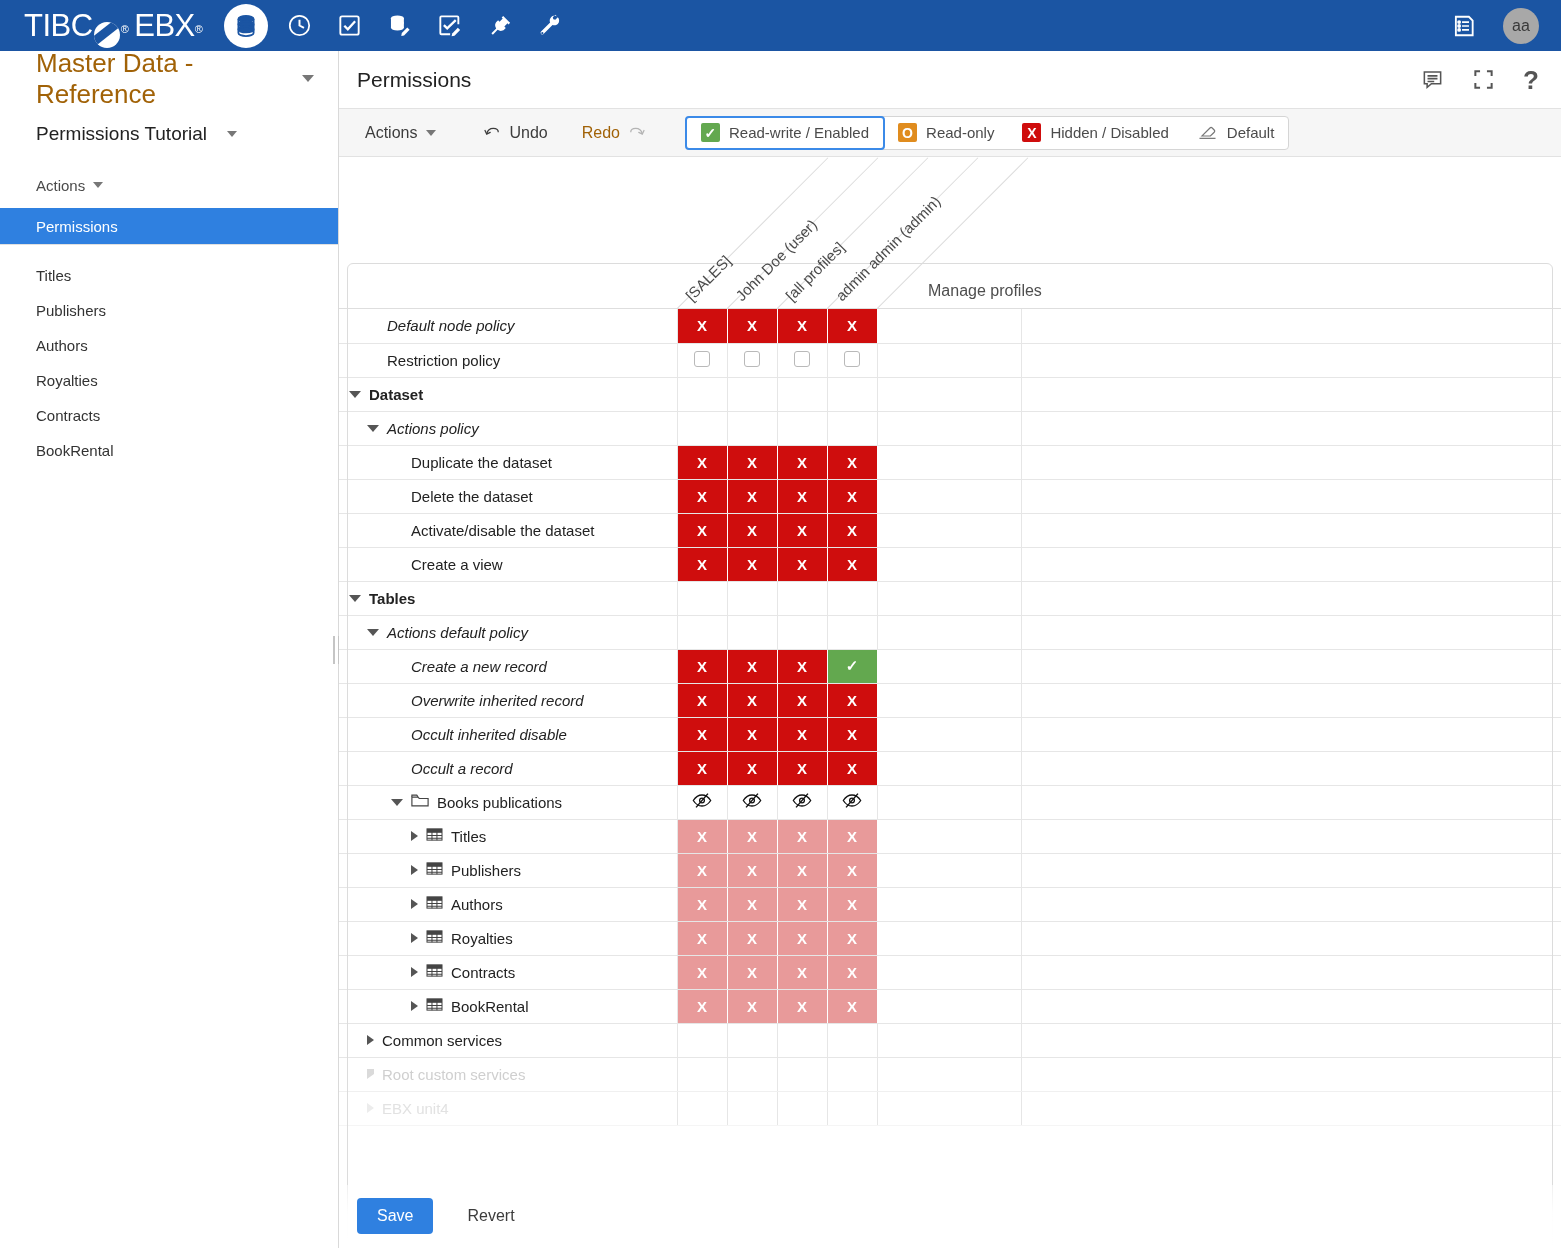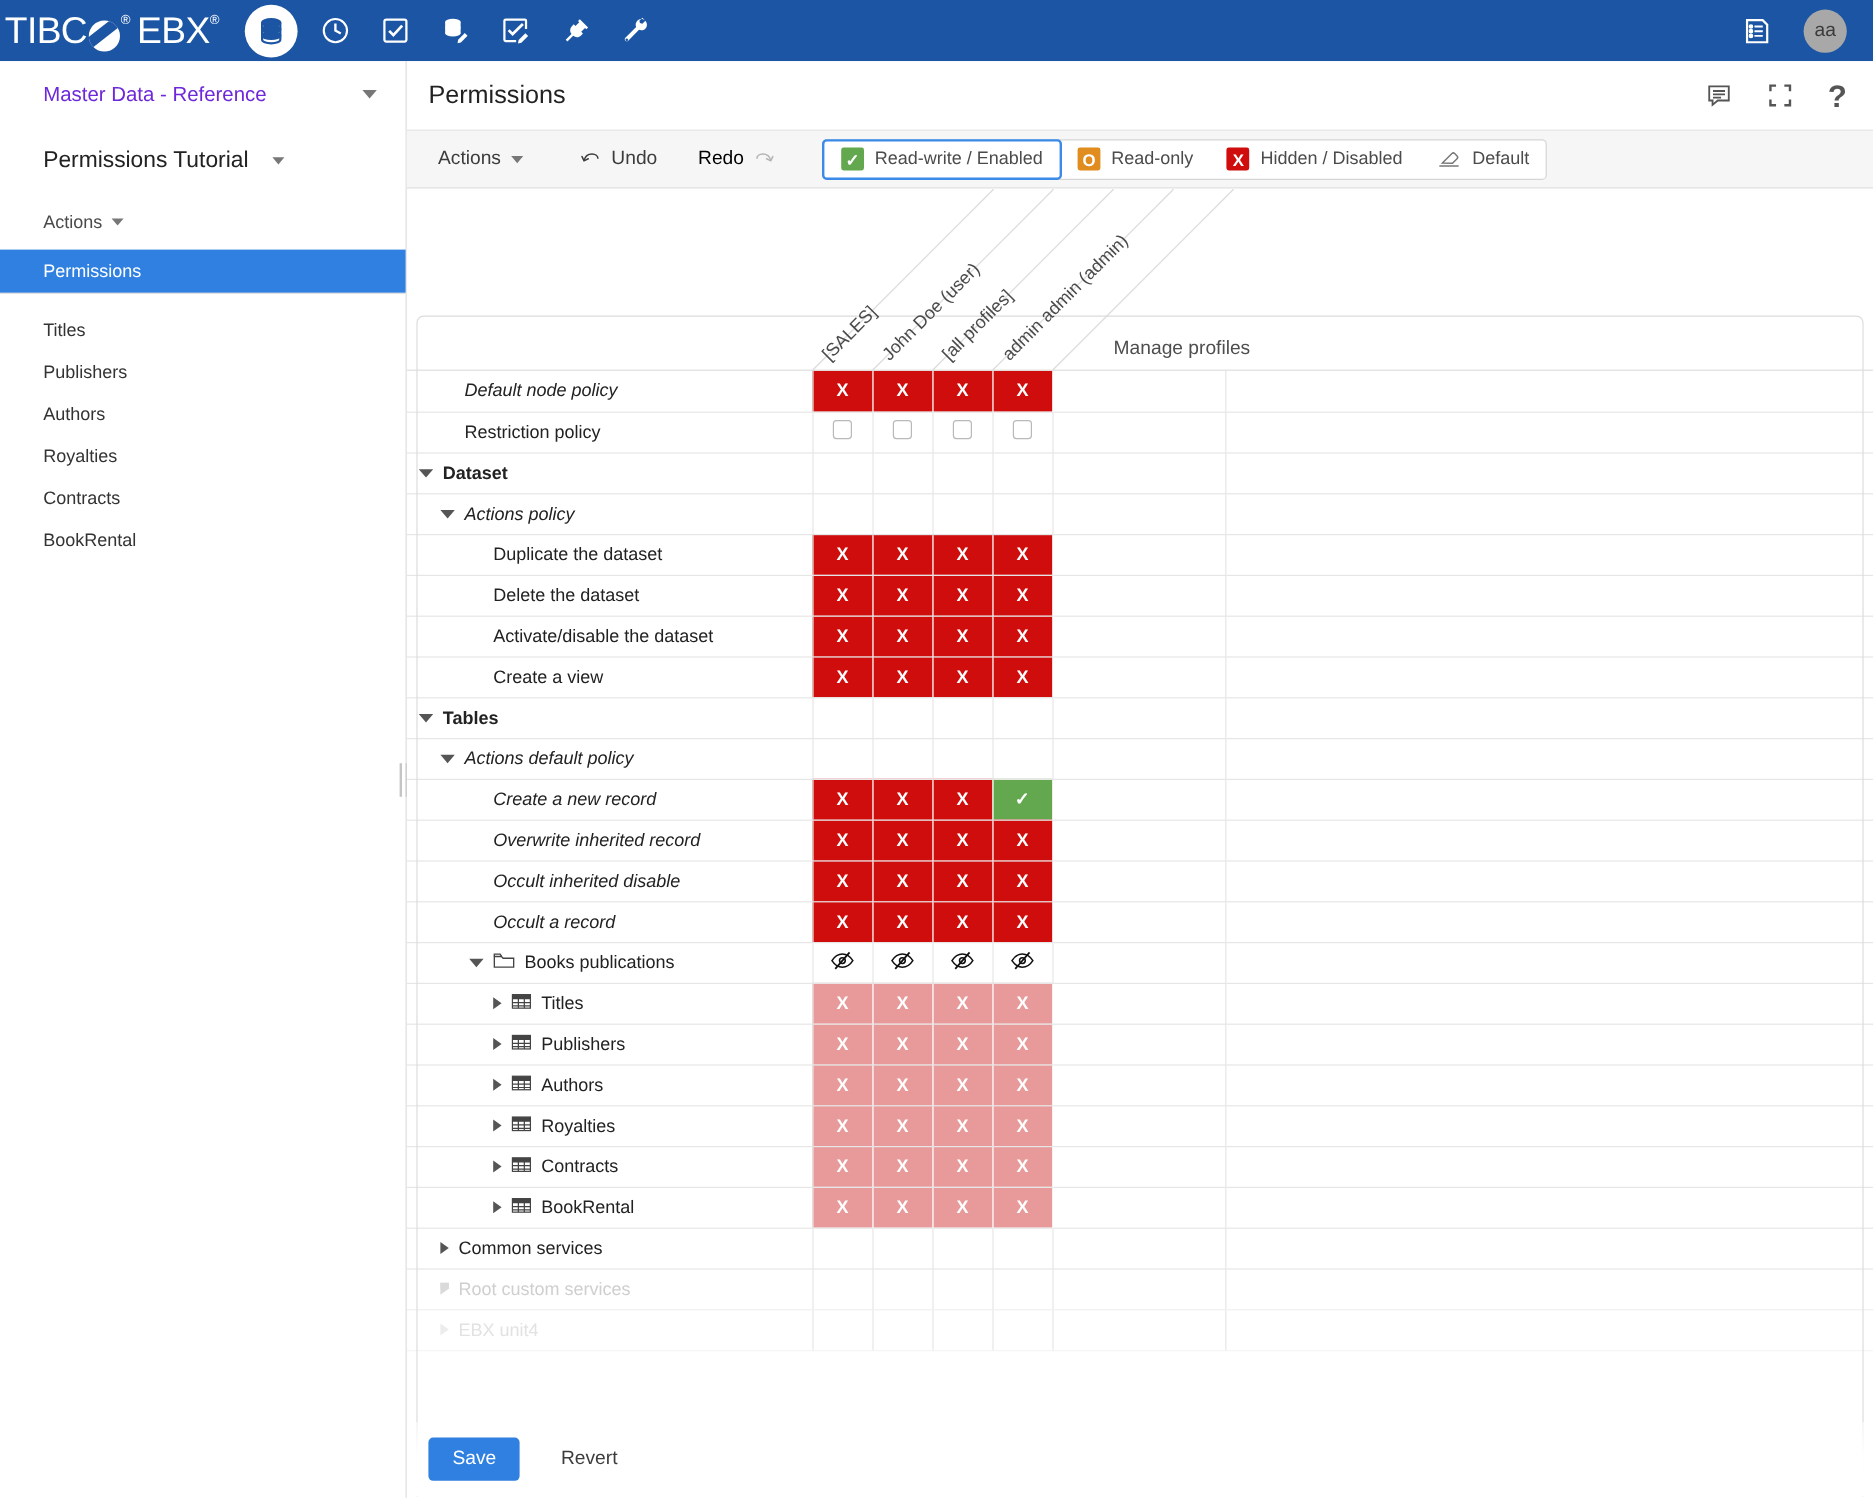--- a/index.html
+++ b/index.html
@@ -13,22 +13,22 @@
   }
 
   
   .topbar {
     position: absolute; left: 0; top: 0;
     width: 1561px; height: 51px;
     background: #1b55a3;
     display: flex; align-items: center;
   }
   .brand {
-    display: flex; align-items: center;
-    margin-left: 4px; color: #fff;
+    display: flex; align-items: flex-end;
+    margin-left: 24px; color: #fff;
     font-size: 31px; font-weight: 400; letter-spacing: -0.5px;
     font-family: "Liberation Sans", sans-serif;
   }
   .brand .reg { font-size: 11px; vertical-align: super; position: relative; top: -9px; }
   .brand .tibco-mark {
     display: inline-block; width: 26px; height: 26px; border-radius: 50%;
     background: #fff; position: relative; top: 4px; margin: 0 1px; overflow: hidden;
   }
   .brand .tibco-mark::after {
     content: ""; position: absolute; left: -4px; top: 4px;
@@ -58,21 +58,21 @@
     position: absolute; left: 0; top: 51px;
     width: 339px; height: 1197px;
     background: #fff;
     border-right: 1px solid #d9d9d9;
   }
   .ds-select {
     display: flex; align-items: center; justify-content: space-between;
     padding: 0 24px 0 36px; height: 55px;
     cursor: pointer;
   }
-  .ds-select .label { font-size: 17px; color: #6d28d9; }
+  .ds-select .label { font-size: 26px; color: #a16207; }
   .caret-down {
     width: 0; height: 0;
     border-left: 6px solid transparent; border-right: 6px solid transparent;
     border-top: 7px solid #777;
   }
   .caret-down.small {
     border-left-width: 5px; border-right-width: 5px; border-top-width: 6px;
   }
   .dataset-select {
     display: flex; align-items: center; padding: 0 0 0 36px; height: 56px; gap: 20px;
@@ -121,21 +121,21 @@
     height: 48px; display: flex; align-items: center;
     background: #f6f6f6; border-bottom: 1px solid #e2e2e2;
     padding-left: 12px;
   }
   .tb-actions { display: flex; align-items: center; gap: 9px; font-size: 16px; color: #3c3c3c; padding: 0 14px; cursor: pointer; }
   .tb-undo, .tb-redo {
     display: flex; align-items: center; gap: 8px;
     font-size: 16px; padding: 0 12px; cursor: pointer;
   }
   .tb-undo { color: #3c3c3c; margin-left: 22px; }
-  .tb-redo { color: #000000; margin-left: 10px; }
+  .tb-redo { color: #a16207; margin-left: 10px; }
   .legend {
     display: flex; align-items: stretch; margin-left: 28px;
     border: 1px solid #d5d5d5; border-radius: 4px; background: #fff; height: 34px;
   }
   .legend-item {
     display: flex; align-items: center; gap: 9px;
     padding: 0 14px; font-size: 15px; color: #4b4b4b; cursor: pointer;
     border-radius: 3px;
   }
   .legend-item.selected {

